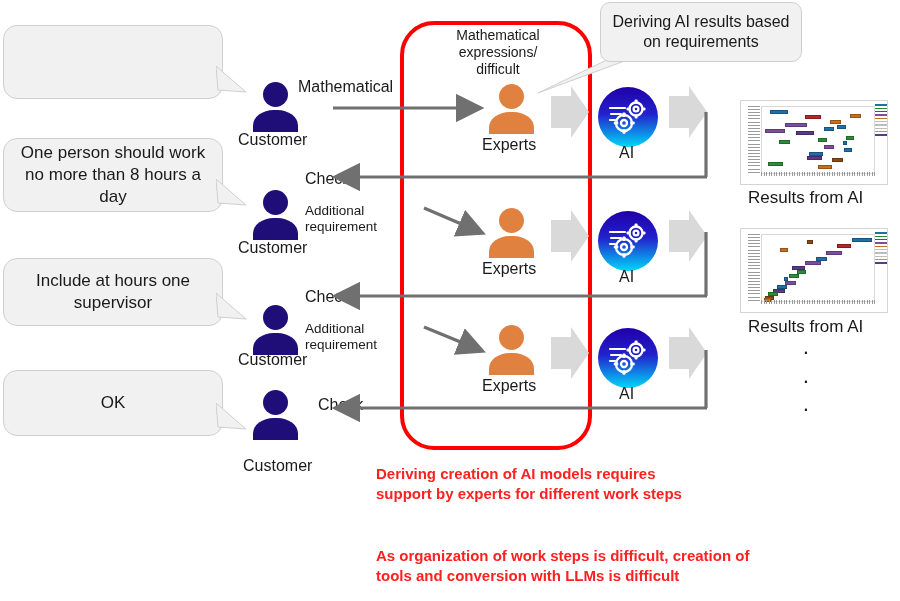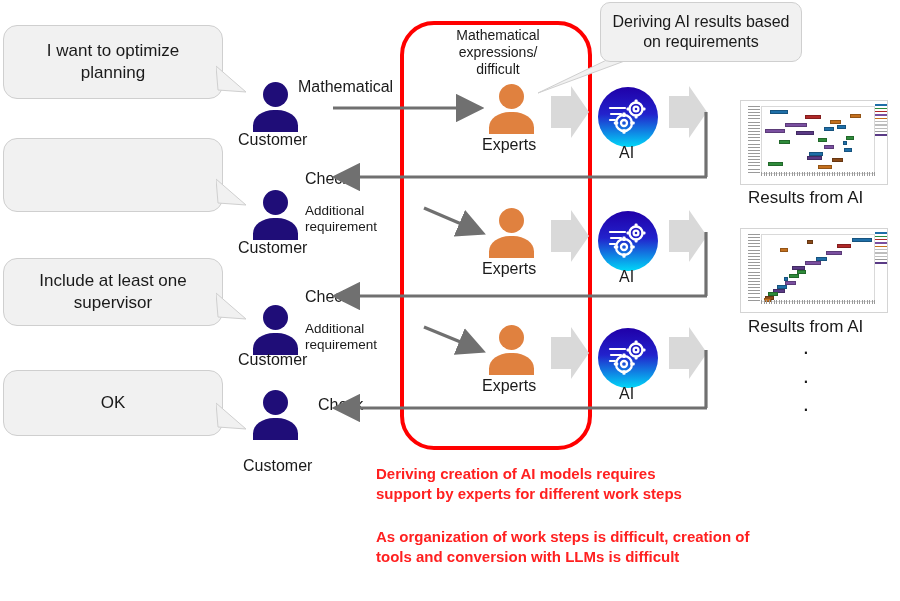--- a/index.html
+++ b/index.html
@@ -76,34 +76,34 @@
     </marker>
     <linearGradient id="aigrad" x1="0" y1="0" x2="0" y2="1">
       <stop offset="0%" stop-color="#2000a8"></stop>
       <stop offset="45%" stop-color="#2222cc"></stop>
       <stop offset="100%" stop-color="#00d8f8"></stop>
     </linearGradient>
   </defs>
 </svg>
 
 <div class="bubble" style="left:3px;top:25px;width:220px;height:74px;">
-  <span>I want to optimize planning</span>
   <svg class="tail" viewBox="0 0 32 30">
     <path d="M0,2 L30,28 L2,26 z" fill="#f1f1f1" stroke="#cfcfcf" stroke-width="1"></path>
   </svg>
 </div>
 
 <div class="bubble" style="left:3px;top:138px;width:220px;height:74px;">
+  <span>One person should work no more than 8 hours a day</span>
   <svg class="tail" viewBox="0 0 32 30">
     <path d="M0,2 L30,28 L2,26 z" fill="#f1f1f1" stroke="#cfcfcf" stroke-width="1"></path>
   </svg>
 </div>
 
 <div class="bubble" style="left:3px;top:258px;width:220px;height:68px;">
-  <span>Include at least one supervisor</span>
+  <span>Include at hours one supervisor</span>
   <svg class="tail" viewBox="0 0 32 30">
     <path d="M0,2 L30,28 L2,26 z" fill="#f1f1f1" stroke="#cfcfcf" stroke-width="1"></path>
   </svg>
 </div>
 
 <div class="bubble" style="left:3px;top:370px;width:220px;height:66px;">
   <span>OK</span>
   <svg class="tail" viewBox="0 0 32 30">
     <path d="M0,2 L30,28 L2,26 z" fill="#f1f1f1" stroke="#cfcfcf" stroke-width="1"></path>
   </svg>
@@ -510,13 +510,13 @@
 </div>
 <div class="lbl" style="left:748px;top:317px;font-size:17px;">Results from AI</div>
 
 <div class="dots" style="left:786px;top:344px;width:40px;">
   <div>·</div>
   <div style="margin-top:12px;">·</div>
   <div style="margin-top:12px;">·</div>
 </div>
 
 <div class="rednote" style="left:376px;top:464px;width:330px;">Deriving creation of AI models requires support by experts for different work steps</div>
-<div class="rednote" style="left:376px;top:527px;width:380px;">As organization of work steps is difficult, creation of tools and conversion with LLMs is difficult</div>
+<div class="rednote" style="left:376px;top:546px;width:380px;">As organization of work steps is difficult, creation of tools and conversion with LLMs is difficult</div>
 
 </body></html>

